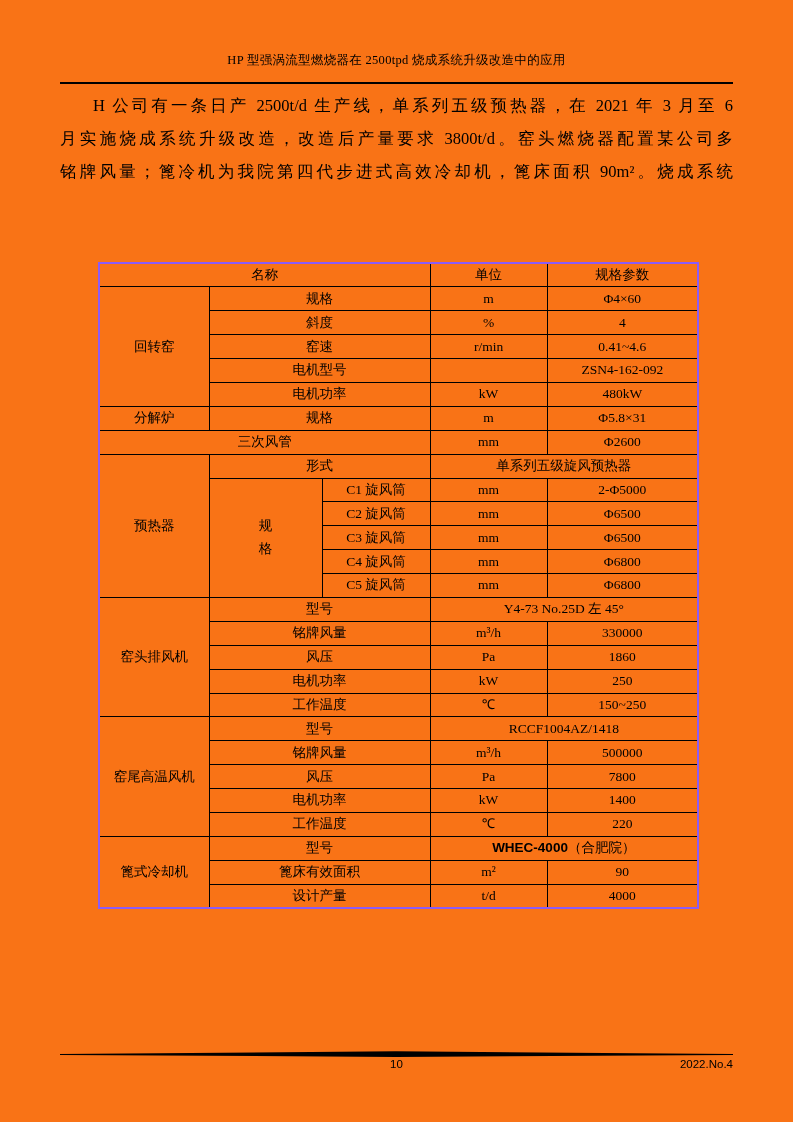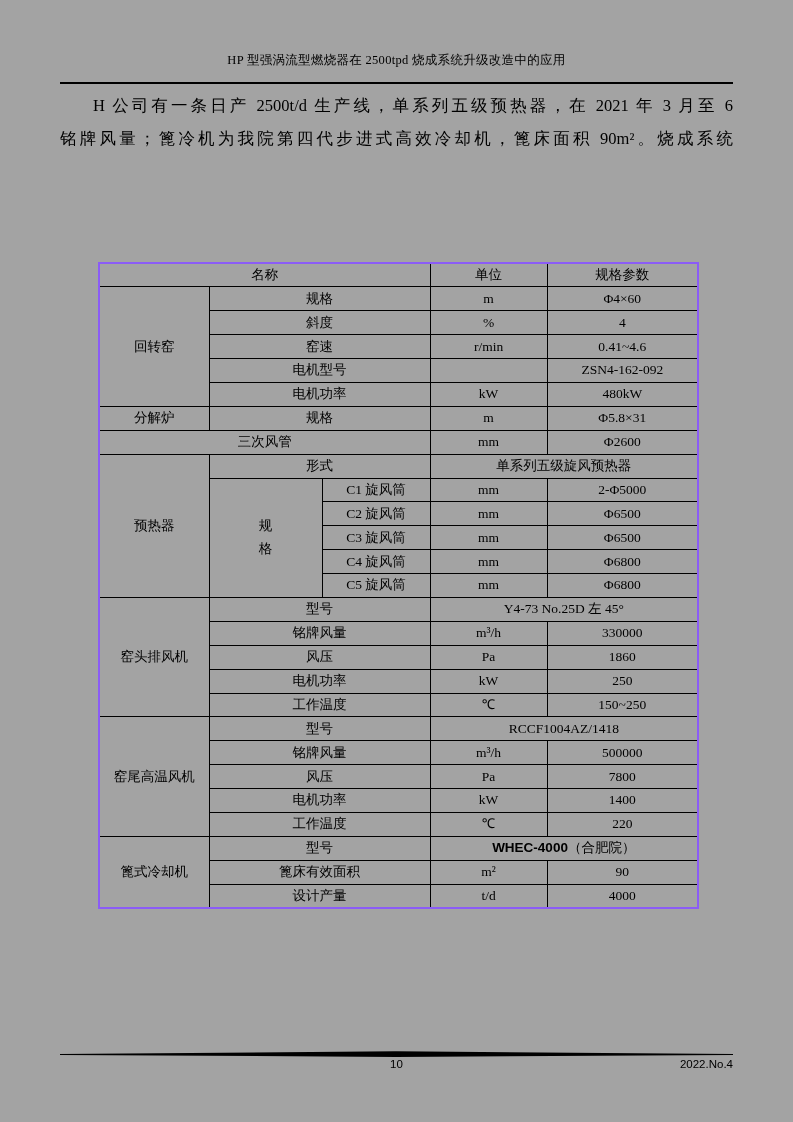--- a/index.html
+++ b/index.html
@@ -1,20 +1,20 @@
 <!DOCTYPE html>
 <html><head>
 <meta charset="utf-8">
 <style>
   * { margin:0; padding:0; box-sizing:border-box; }
   html,body { background:#ffffff; }
   .page {
     position:relative;
     width:793px; height:1122px;
-    background:#a3a3a3;
+    background:#f97316;
     color:#000;
     font-family:"Liberation Serif", serif;
     overflow:hidden;
   }
   
   .running-head {
     position:absolute; top:52px; left:60px; width:673px;
     text-align:center;
     font-size:12.5px;
     font-family:"Liberation Serif", serif;
@@ -91,20 +91,21 @@
 </head>
 <body>
 
 <div class="page">
 
   <div class="running-head">HP 型强涡流型燃烧器在 2500tpd 烧成系统升级改造中的应用</div>
   <div class="head-rule"></div>
 
   <div class="para">
     <span class="line first">H 公司有一条日产 2500t/d 生产线，单系列五级预热器，在 2021 年 3 月至 6</span>
+    <span class="line">月实施烧成系统升级改造，改造后产量要求 3800t/d。窑头燃烧器配置某公司多</span>
     <span class="line">铭牌风量；篦冷机为我院第四代步进式高效冷却机，篦床面积 90m²。烧成系统</span>
   </div>
 
 
   <table class="spec">
     <colgroup id="spec-cols">
         <col style="width: 110px;">
         <col style="width: 113px;">
         <col style="width: 108px;">
         <col style="width: 117px;">

